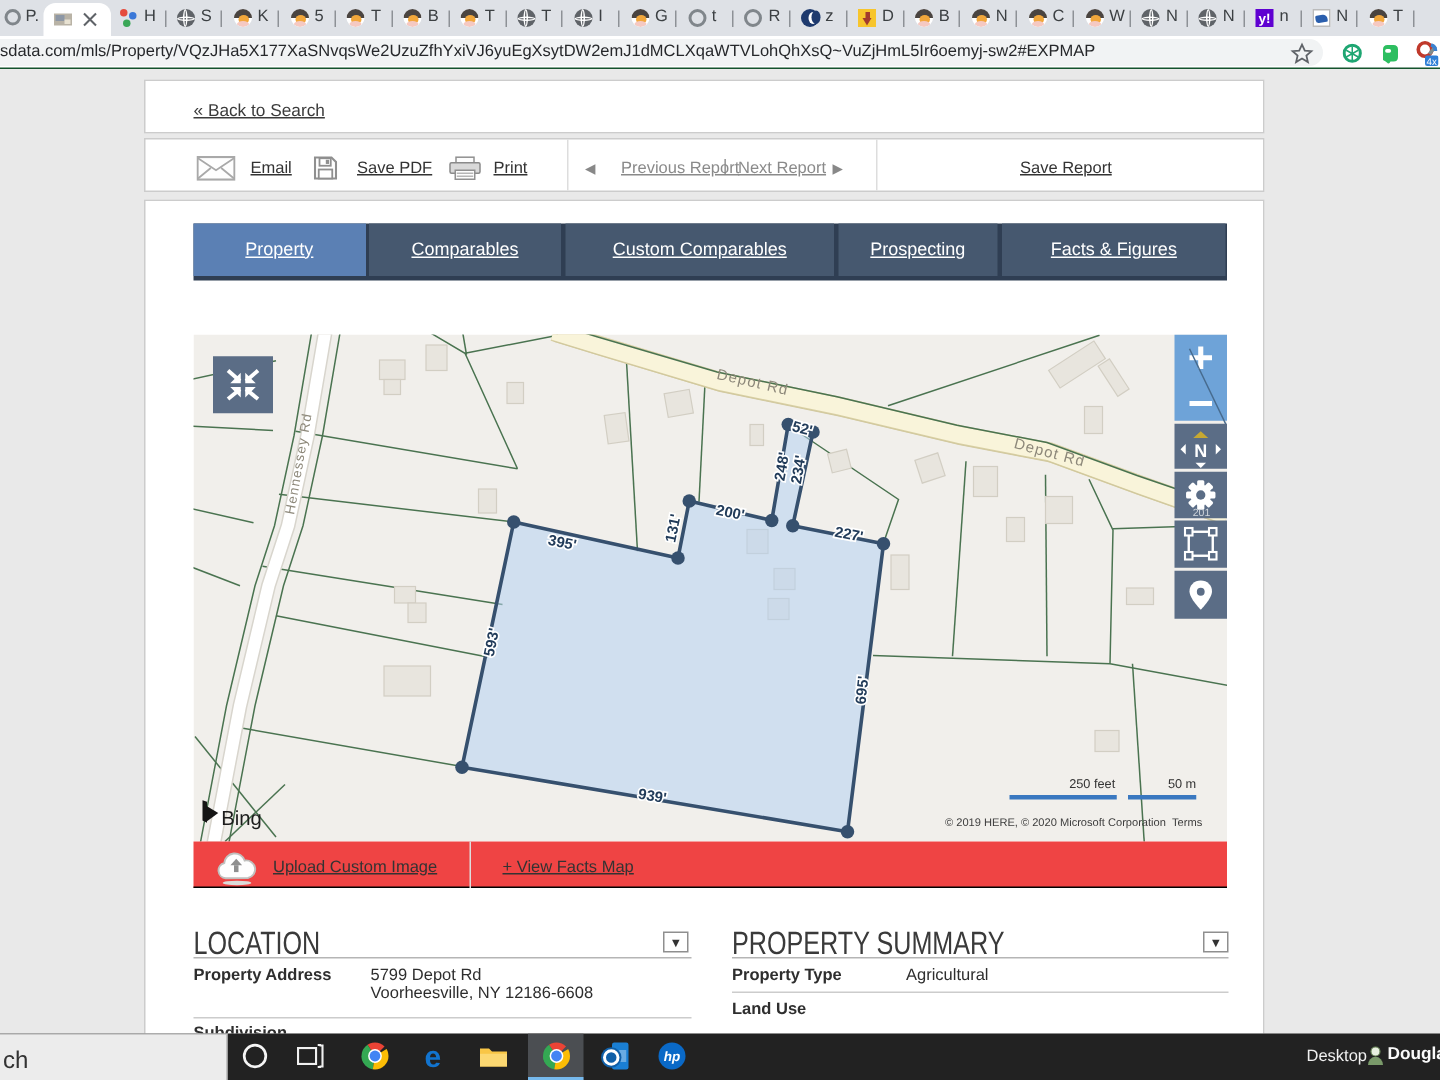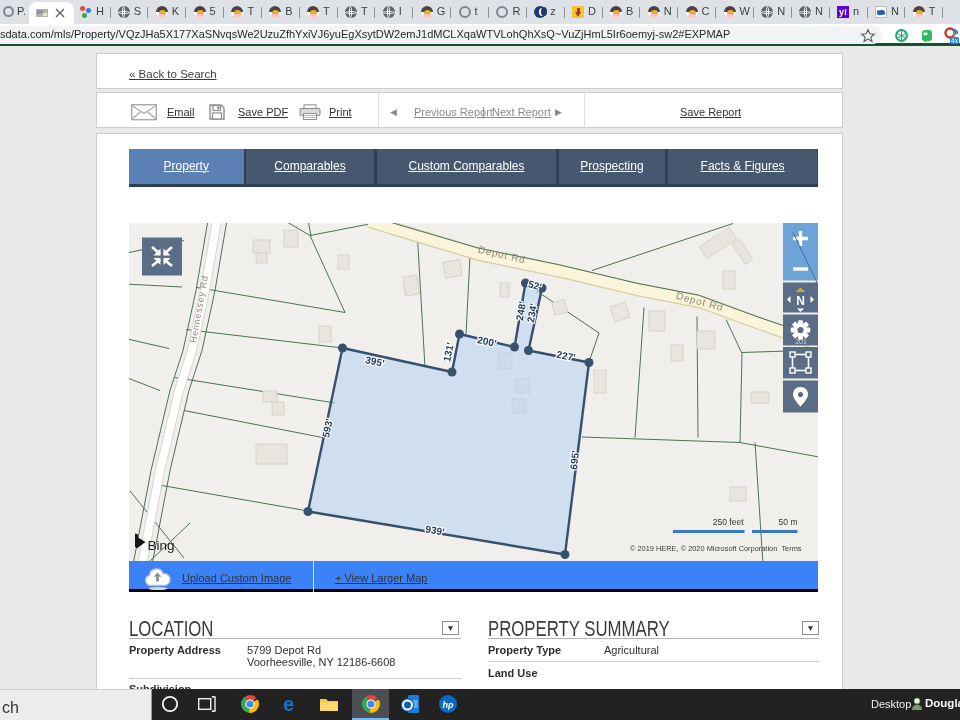--- a/index.html
+++ b/index.html
@@ -22,41 +22,41 @@
 .navyc:after{content:"";position:absolute;left:5px;top:2px;width:6px;height:8px;border-radius:50%;background:#fff}
 .navyc:before{content:"";position:absolute;left:7px;top:1px;width:6px;height:9px;border-radius:50%;background:#1e3a6e;z-index:1}
 .ydl{background:#f7c52c}
 .ydl:after{content:"";position:absolute;left:2.5px;top:6px;border-left:3.5px solid transparent;border-right:3.5px solid transparent;border-top:5px solid #a23b2d}.ydl:before{content:"";position:absolute;left:4.5px;top:1.5px;width:3px;height:5px;background:#a23b2d}
 .yahoo{background:#5f01d1;color:#fff;font-size:9px;font-weight:bold;text-align:center;line-height:12px}
 .nys{background:#fff;border:1px solid #bbb}
 .nys:after{content:"";position:absolute;left:1px;top:3px;width:8px;height:5px;background:#2b5fad;border-radius:1px 3px 1px 2px;transform:rotate(-8deg)}
 
 .mol u{position:absolute;width:5px;height:5px;border-radius:50%}
 
-#toolbar{position:absolute;left:0;top:24px;width:960px;height:22px;background:#fff;border-bottom:3px solid #14532d}
+#toolbar{position:absolute;left:0;top:24px;width:960px;height:22px;background:#fff;border-bottom:1px solid #14532d}
 #urlbar{position:absolute;left:-18px;top:2px;width:900px;height:18px;border-radius:9px;background:#f1f3f4}
 #urltext{position:absolute;left:0px;top:4px;font-size:11px;color:#26282b;letter-spacing:0;white-space:nowrap}
 
 #page{position:absolute;left:0;top:46px;width:960px;height:643px;background:#e9e9e9;overflow:hidden}
 #col{position:absolute;left:96px;top:0;width:747px;height:643px}
 .whitebox{position:absolute;left:0;width:747px;background:#fff;border:1px solid #ccc}
 #backbox{top:7px;height:36px}
 #backbox a{position:absolute;left:32px;top:14px;font-size:11.5px;color:#3b3b3b;text-decoration:underline}
 #toolrow{top:46px;height:36px}
 .toolitem{position:absolute;top:13px;font-size:11px;color:#333;text-decoration:underline}
 .gray{color:#8a8a8a}
 .vsep{position:absolute;top:0;width:1px;height:34px;background:#ddd}
 #bigbox{top:87px;height:620px}
 
 #nav{position:absolute;left:32px;top:14.5px;width:689px;height:38px;background:#2f3e53}
 .navtab{position:absolute;top:0;height:35px;background:#46586f;color:#fff;font-size:12px;text-align:center;line-height:35px}
 .navtab span{text-decoration:underline}
 #navtab1{background:#5b80b4}
 
-#uprow{position:absolute;left:32px;top:427px;width:689px;height:31px;background:#3b82f6;border-bottom:3px solid #000000}
+#uprow{position:absolute;left:32px;top:427px;width:689px;height:31px;background:#ef4444;border-bottom:1px solid #000000}
 
 .sechead{position:absolute;font-size:21.5px;color:#3a3a3a;transform:scaleX(0.78);transform-origin:left top}
 .drop{position:absolute;width:17px;height:14px;background:#fff;border:1px solid #8f8f8f;font-size:8.5px;color:#333;text-align:center;line-height:13px}
 .hr{position:absolute;height:1px;background:#b5b5b5}
 .lbl{position:absolute;font-size:11px;font-weight:bold;color:#2e2e2e}
 .val{position:absolute;font-size:11px;color:#2e2e2e}
 .hr2{position:absolute;height:1px;background:#ccc}
 
 #taskbar{position:absolute;left:0;top:689px;width:960px;height:31px;background:#222;overflow:hidden}
 #tbsearch{position:absolute;left:0;top:0;width:152px;height:31px;background:#ececec;border-top:1px solid #ccc;border-right:1px solid #9a9a9a}
@@ -443,21 +443,21 @@
 </div>
     <div id="uprow">
       <svg width="30" height="26" style="position:absolute;left:15px;top:5px">
             <ellipse cx="14" cy="22.6" rx="9.5" ry="1.5" fill="#dcdcda"></ellipse>
             <path d="M6.5,19.5 a5.2,5.2 0 0 1 -1,-10.2 a7,7 0 0 1 13.6,-1.6 a5,5 0 0 1 2.2,11.6 Z" fill="#fefefe" stroke="#c0c0be" stroke-width="1.3"></path>
             <path d="M13.5,6.5 L9.6,10.8 L17.4,10.8 Z" fill="#8f8f8f"></path>
             <rect x="12" y="10.8" width="3" height="4.6" fill="#8f8f8f"></rect>
           </svg>
           <span class="toolitem" style="left:53px;top:11px">Upload Custom Image</span>
       <div class="vsep" style="left:184px;height:31px"></div>
-      <span class="toolitem" style="left:206px;top:11px">+ View Larger Map</span>
+      <span class="toolitem" style="left:206px;top:11px">+ View Facts Map</span>
     </div>
 
     <div class="sechead" style="left:32px;top:483px">LOCATION</div>
     <div class="drop" style="left:345px;top:487px">▼</div>
     <div class="hr" style="left:32px;top:504px;width:332px"></div>
     <div class="lbl" style="left:32px;top:510px">Property Address</div>
     <div class="val" style="left:150px;top:510px">5799 Depot Rd<br>Voorheesville, NY 12186-6608</div>
     <div class="hr2" style="left:32px;top:544px;width:332px"></div>
     <div class="lbl" style="left:32px;top:549px">Subdivision</div>
 

